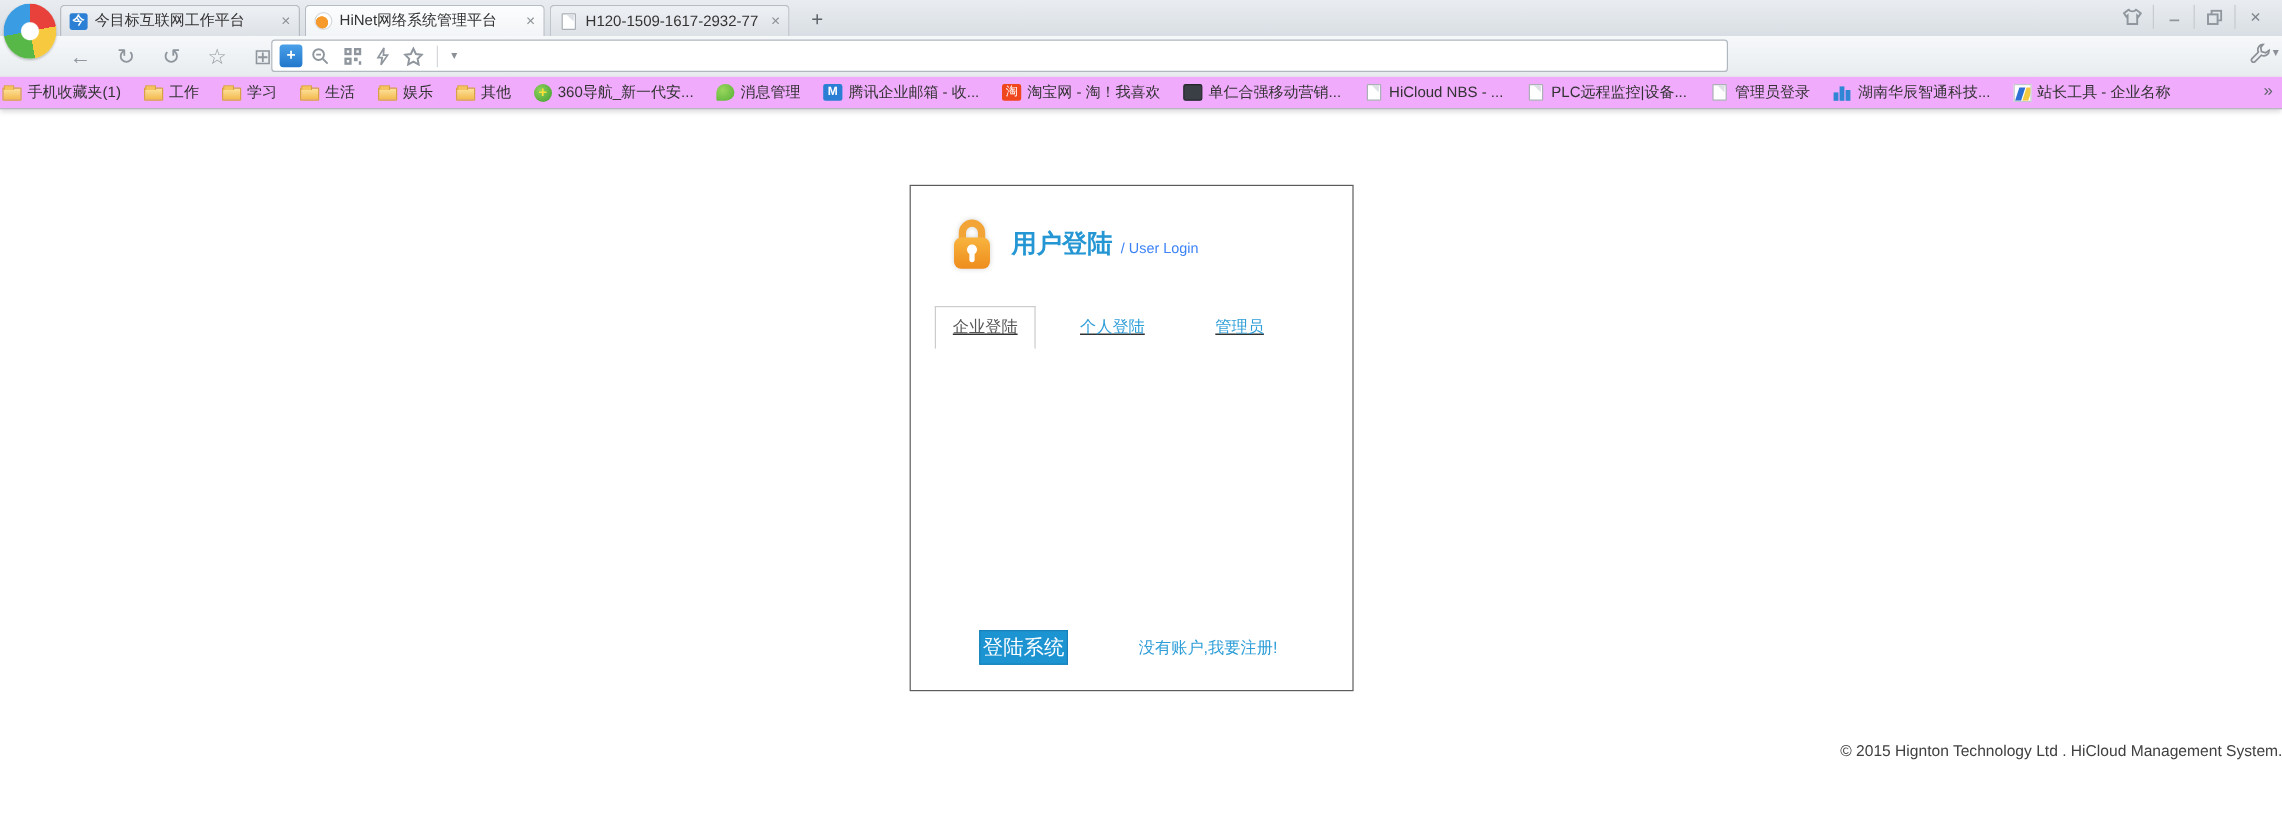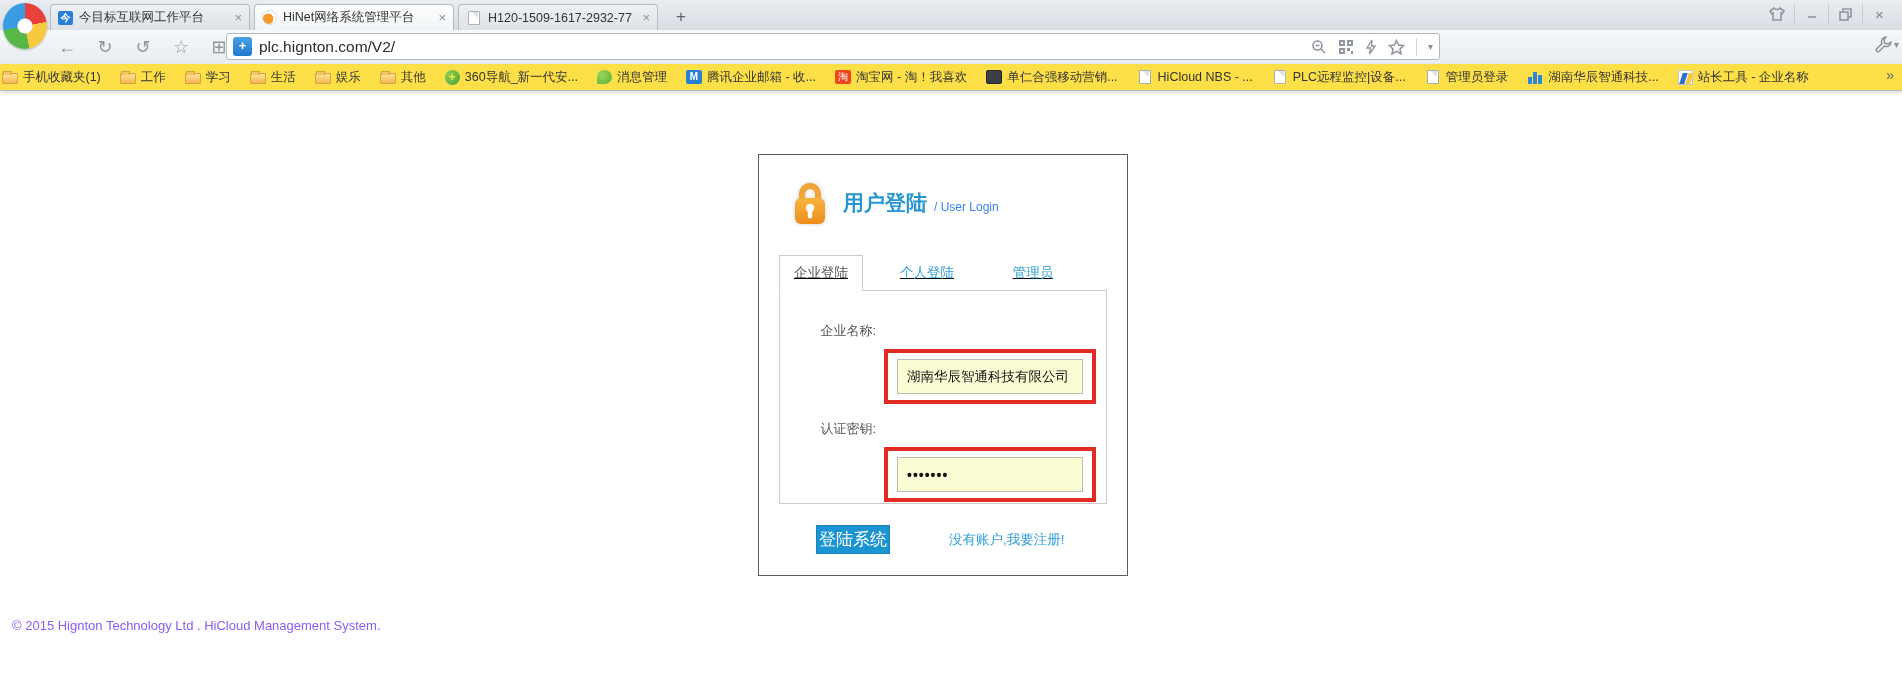--- a/index.html
+++ b/index.html
@@ -60,21 +60,21 @@
     border-top-color:#58b847; border-right-color:#e8403a; }
   .q-icon .handle { position:absolute; left:11px; top:11px; width:6px; height:2.5px;
     background:#8b9196; transform:rotate(45deg); border-radius:2px; }
   .q-icon .tri { position:absolute; left:6px; top:14px; font-size:7px; color:#777; }
   .search-input { flex:1; border:none; outline:none; font-size:15px; color:#222;
     font-family:inherit; background:transparent; }
   .wrench { position:absolute; right:3px; top:6px; display:flex; align-items:center; gap:2px; color:#8a9096; }
 
   
   .bookmarks { position:absolute; left:0; top:64px; width:100%; height:27px;
-    background:#fde047; border-bottom:1px solid #b6babe; box-shadow:0 2px 4px rgba(0,0,0,.14);
+    background:#f0abfc; border-bottom:1px solid #b6babe; box-shadow:0 2px 4px rgba(0,0,0,.14);
     display:flex; padding:0 26px 0 2px; gap:19px;
     font-size:12.5px; color:#333; white-space:nowrap; overflow:hidden; z-index:5; }
   .bm { display:flex; align-items:center; gap:5px; }
   .bm-ic { width:16px; height:14px; position:relative; flex:0 0 auto; }
   .ic-folder { background:linear-gradient(#fde29a,#f3b94e); border:1px solid #d8a243;
     border-radius:1px; margin-top:2px; height:11px; }
   .ic-folder::before { content:""; position:absolute; left:0; top:-3px; width:7px; height:3px;
     background:#f5c45e; border:1px solid #d8a243; border-bottom:none; border-radius:1px 1px 0 0; }
   .ic-360 { border-radius:50%; height:15px; width:15px; background:radial-gradient(circle at 35% 35%, #8fd05c, #3f9e2f);
     color:#ffe13a; font-weight:bold; font-size:12px; text-align:center; line-height:14px; }
@@ -128,22 +128,22 @@
     font-size:13.5px; color:#111; padding:0 9px; font-family:inherit; outline:none; }
   .yellow-input.pwd { font-size:14px; font-weight:bold; letter-spacing:1px; }
 
   .card-actions { position:absolute; left:0; top:370px; width:100%; }
   .login-btn { position:absolute; left:57px; top:0; width:74px; height:29px;
     background:#1d94d2; border:1px solid #1580ba; color:#fff; font-size:17px;
     font-family:inherit; cursor:pointer; }
   .reg-link { position:absolute; left:190px; top:6px; font-size:13.5px; color:#2e9ed8;
     text-decoration:none; }
 
-  .footer { position:absolute; left:0; top:526px; width:100%; text-align:left;
-    font-size:13px; color:#8b5cf6;padding-left:12px; }
+  .footer { position:absolute; left:0; top:526px; width:100%; text-align:right;
+    font-size:13px; color:#404040;padding-left:12px; }
 
   svg.gicon { stroke:#8f969d; fill:none; stroke-width:1.6; display:block; }
 </style>
 </head>
 <body>
 
 <div class="screen">
 
   <div class="tabbar">
     <div class="logo"></div>
@@ -190,21 +190,20 @@
     <div class="navicons">
       <span class="ni">←</span>
       <span class="ni">↻</span>
       <span class="ni">↺</span>
       <span class="ni">☆</span>
       <span class="ni">⊞</span>
     </div>
 
     <div class="addressbar">
       <span class="shield">+</span>
-      <span class="url">plc.hignton.com/V2/</span>
       <span class="abar-icons">
         <svg class="gicon" width="16" height="16" viewBox="0 0 16 16">
             <circle cx="6.5" cy="6.5" r="4.5"></circle>
             <path d="M10 10 L14 14 M4.5 6.5 H8.5"></path>
           </svg>
         <svg width="16" height="16" viewBox="0 0 16 16">
             <g fill="#8f969d">
               <rect x="1" y="1" width="6" height="6"></rect>
               <rect x="9" y="1" width="6" height="6"></rect>
               <rect x="1" y="9" width="6" height="6"></rect>
@@ -326,30 +325,20 @@
         <span class="head-title">用户登陆</span>
         <span class="head-sub">/ User Login</span>
       </div>
 
       <div class="card-tabs">
         <span class="ctab active">企业登陆</span>
         <span class="ctab plain">个人登陆</span>
         <span class="ctab plain">管理员</span>
       </div>
 
-      <div class="card-panel">
-        <div class="f-label l1">企业名称:</div>
-        <div class="red-wrap w1">
-          <input class="yellow-input" value="湖南华辰智通科技有限公司" style="">
-        </div>
-        <div class="f-label l2">认证密钥:</div>
-        <div class="red-wrap w2">
-          <input class="yellow-input pwd" value="•••••••" style="">
-        </div>
-      </div>
 
       <div class="card-actions">
         <button class="login-btn">登陆系统</button>
         <a class="reg-link" href="#">没有账户,我要注册!</a>
       </div>
     </div>
 
     <div class="footer">© 2015 Hignton Technology Ltd . HiCloud Management System.</div>
   </div>
 

